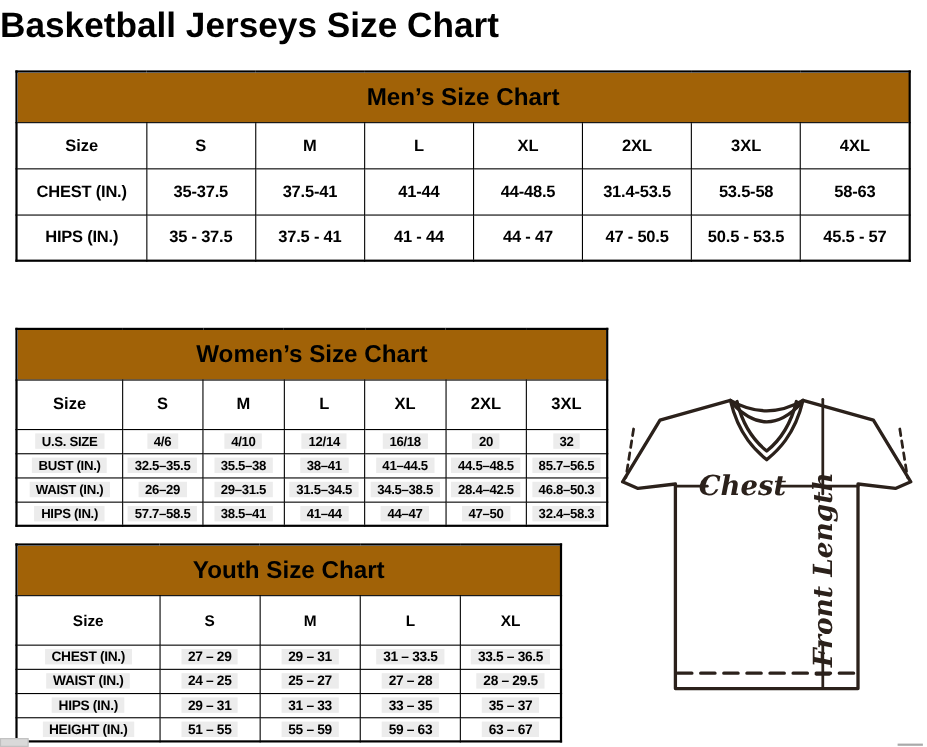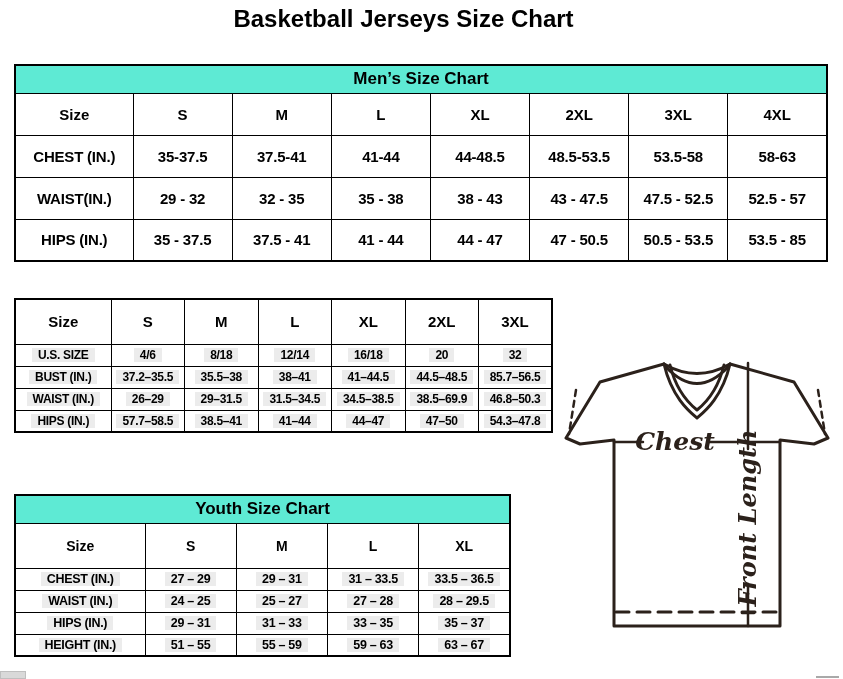--- a/index.html
+++ b/index.html
@@ -7,22 +7,21 @@
   body {
     position:relative;
     width:843px; height:679px;
     overflow:hidden;
     font-family:"Liberation Sans", sans-serif;
     color:#000;
   }
 
   .page-title {
     position:absolute; top:5px; left:0; width:807px;
-    text-align:center;
-    font-size:24px; font-weight:700;
+    font-size:32px; font-weight:700;
   }
 
   .tbl-wrap { position:absolute; }
   .men-wrap   { left:14px; top:64px;  width:814px; }
   .women-wrap { left:14px; top:298px; width:539px; }
   .youth-wrap { left:14px; top:494px; width:497px;border-radius:19px; }
 
   table.tbl {
     width:100%;
     border-collapse:collapse;
@@ -32,24 +31,24 @@
   }
   table.tbl td {
     border:1px solid #000;
     text-align:center;
     vertical-align:middle;
     padding:0;
     overflow:hidden;
     white-space:nowrap;
   }
   tr.band td {
-    background:#5eead4;
+    background:#a16207;
     font-weight:700;
-    font-size:17px;
-    height:28px;
+    font-size:22px;
+    height:46px;
   }
 
   .men-wrap tr.cols td  { height:42px; font-size:15px; font-weight:700; }
   .men-wrap tr.data td  { height:42px; font-size:15px; font-weight:700; letter-spacing:-0.2px; }
 
   .women-wrap tr.cols td { height:45px; font-size:15px; font-weight:700; }
   .women-wrap tr.data td { height:22px; font-size:12px; font-weight:700; letter-spacing:-0.3px; }
 
   .youth-wrap tr.cols td { height:45px; font-size:14px; font-weight:700; }
   .youth-wrap tr.data td { height:22px; font-size:12.5px; font-weight:700; letter-spacing:-0.3px; }
@@ -110,104 +109,97 @@
         <td>2XL</td>
         <td>3XL</td>
         <td>4XL</td>
       </tr>
       <tr class="data">
         <td>CHEST (IN.)</td>
         <td>35-37.5</td>
         <td>37.5-41</td>
         <td>41-44</td>
         <td>44-48.5</td>
-        <td>48.5-53.5</td>
+        <td>31.4-53.5</td>
         <td>53.5-58</td>
         <td>58-63</td>
-      </tr>
-      <tr class="data">
-        <td>WAIST(IN.)</td>
-        <td>29 - 32</td>
-        <td>32 - 35</td>
-        <td>35 - 38</td>
-        <td>38 - 43</td>
-        <td>43 - 47.5</td>
-        <td>47.5 - 52.5</td>
-        <td>52.5 - 57</td>
       </tr>
       <tr class="data">
         <td>HIPS (IN.)</td>
         <td>35 - 37.5</td>
         <td>37.5 - 41</td>
         <td>41 - 44</td>
         <td>44 - 47</td>
         <td>47 - 50.5</td>
         <td>50.5 - 53.5</td>
-        <td>53.5 - 85</td>
+        <td>45.5 - 57</td>
       </tr>
     </tbody>
   </table>
 </div>
 
 <div class="tbl-wrap women-wrap">
   <table class="tbl">
     <colgroup>
       <col style="width:96px">
         <col>
         <col>
         <col>
         <col>
         <col>
         <col>
     </colgroup>
     <tbody>
+      <tr class="band">
+        <td colspan="7">Women’s Size Chart</td>
+      </tr>
       <tr class="cols">
         <td>Size</td>
         <td>S</td>
         <td>M</td>
         <td>L</td>
         <td>XL</td>
         <td>2XL</td>
         <td>3XL</td>
       </tr>
       <tr class="data">
         <td><span class="hl">U.S. SIZE</span></td>
         <td><span class="hl">4/6</span></td>
-        <td><span class="hl">8/18</span></td>
+        <td><span class="hl">4/10</span></td>
         <td><span class="hl">12/14</span></td>
         <td><span class="hl">16/18</span></td>
         <td><span class="hl">20</span></td>
         <td><span class="hl">32</span></td>
       </tr>
       <tr class="data">
         <td><span class="hl">BUST (IN.)</span></td>
-        <td><span class="hl">37.2–35.5</span></td>
+        <td><span class="hl">32.5–35.5</span></td>
         <td><span class="hl">35.5–38</span></td>
         <td><span class="hl">38–41</span></td>
         <td><span class="hl">41–44.5</span></td>
         <td><span class="hl">44.5–48.5</span></td>
         <td><span class="hl">85.7–56.5</span></td>
       </tr>
       <tr class="data">
         <td><span class="hl">WAIST (IN.)</span></td>
         <td><span class="hl">26–29</span></td>
         <td><span class="hl">29–31.5</span></td>
         <td><span class="hl">31.5–34.5</span></td>
         <td><span class="hl">34.5–38.5</span></td>
-        <td><span class="hl">38.5–69.9</span></td>
+        <td><span class="hl">28.4–42.5</span></td>
         <td><span class="hl">46.8–50.3</span></td>
       </tr>
       <tr class="data">
         <td><span class="hl">HIPS (IN.)</span></td>
         <td><span class="hl">57.7–58.5</span></td>
         <td><span class="hl">38.5–41</span></td>
         <td><span class="hl">41–44</span></td>
         <td><span class="hl">44–47</span></td>
         <td><span class="hl">47–50</span></td>
-        <td><span class="hl">54.3–47.8</span></td>
+        <td><span class="hl">32.4–58.3</span></td>
       </tr>
     </tbody>
   </table>
 </div>
 
 <div class="tbl-wrap youth-wrap">
   <table class="tbl">
     <colgroup>
       <col style="width:130px">
         <col>

